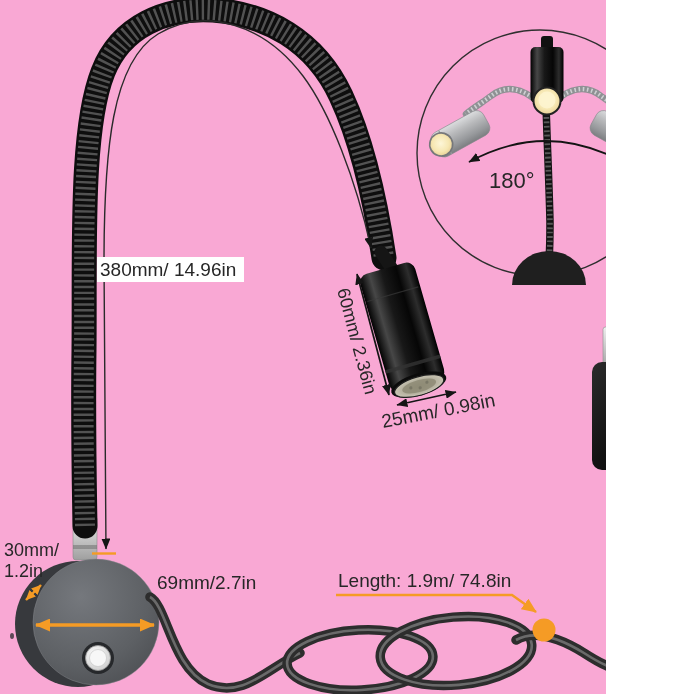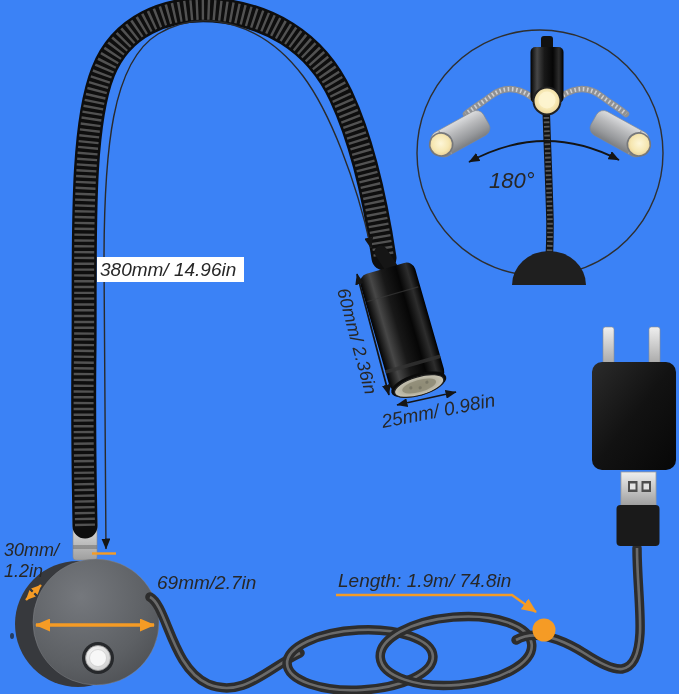--- a/index.html
+++ b/index.html
@@ -1,17 +1,17 @@
 <!DOCTYPE html>
 <html><head>
 <meta charset="utf-8">
 <style>
   html,body{margin:0;padding:0;background:#fff;}
-  .stage{position:relative;width:679px;height:694px;background:#3b82f6;overflow:hidden;
-         font-family:"Liberation Sans",sans-serif;font-style:italic;}
+  .stage{position:relative;width:606px;height:694px;background:#f9a8d4;overflow:hidden;
+         font-family:"Liberation Sans",sans-serif;}
   svg{display:block}
   text{font-family:"Liberation Sans",sans-serif;fill:#272727;}
   .dimtext{font-size:19px;}
   .dimtext-sm{font-size:18px;}
   .deg{font-size:22px;}
 </style>
 </head>
 <body>
 
 <div class="stage">

